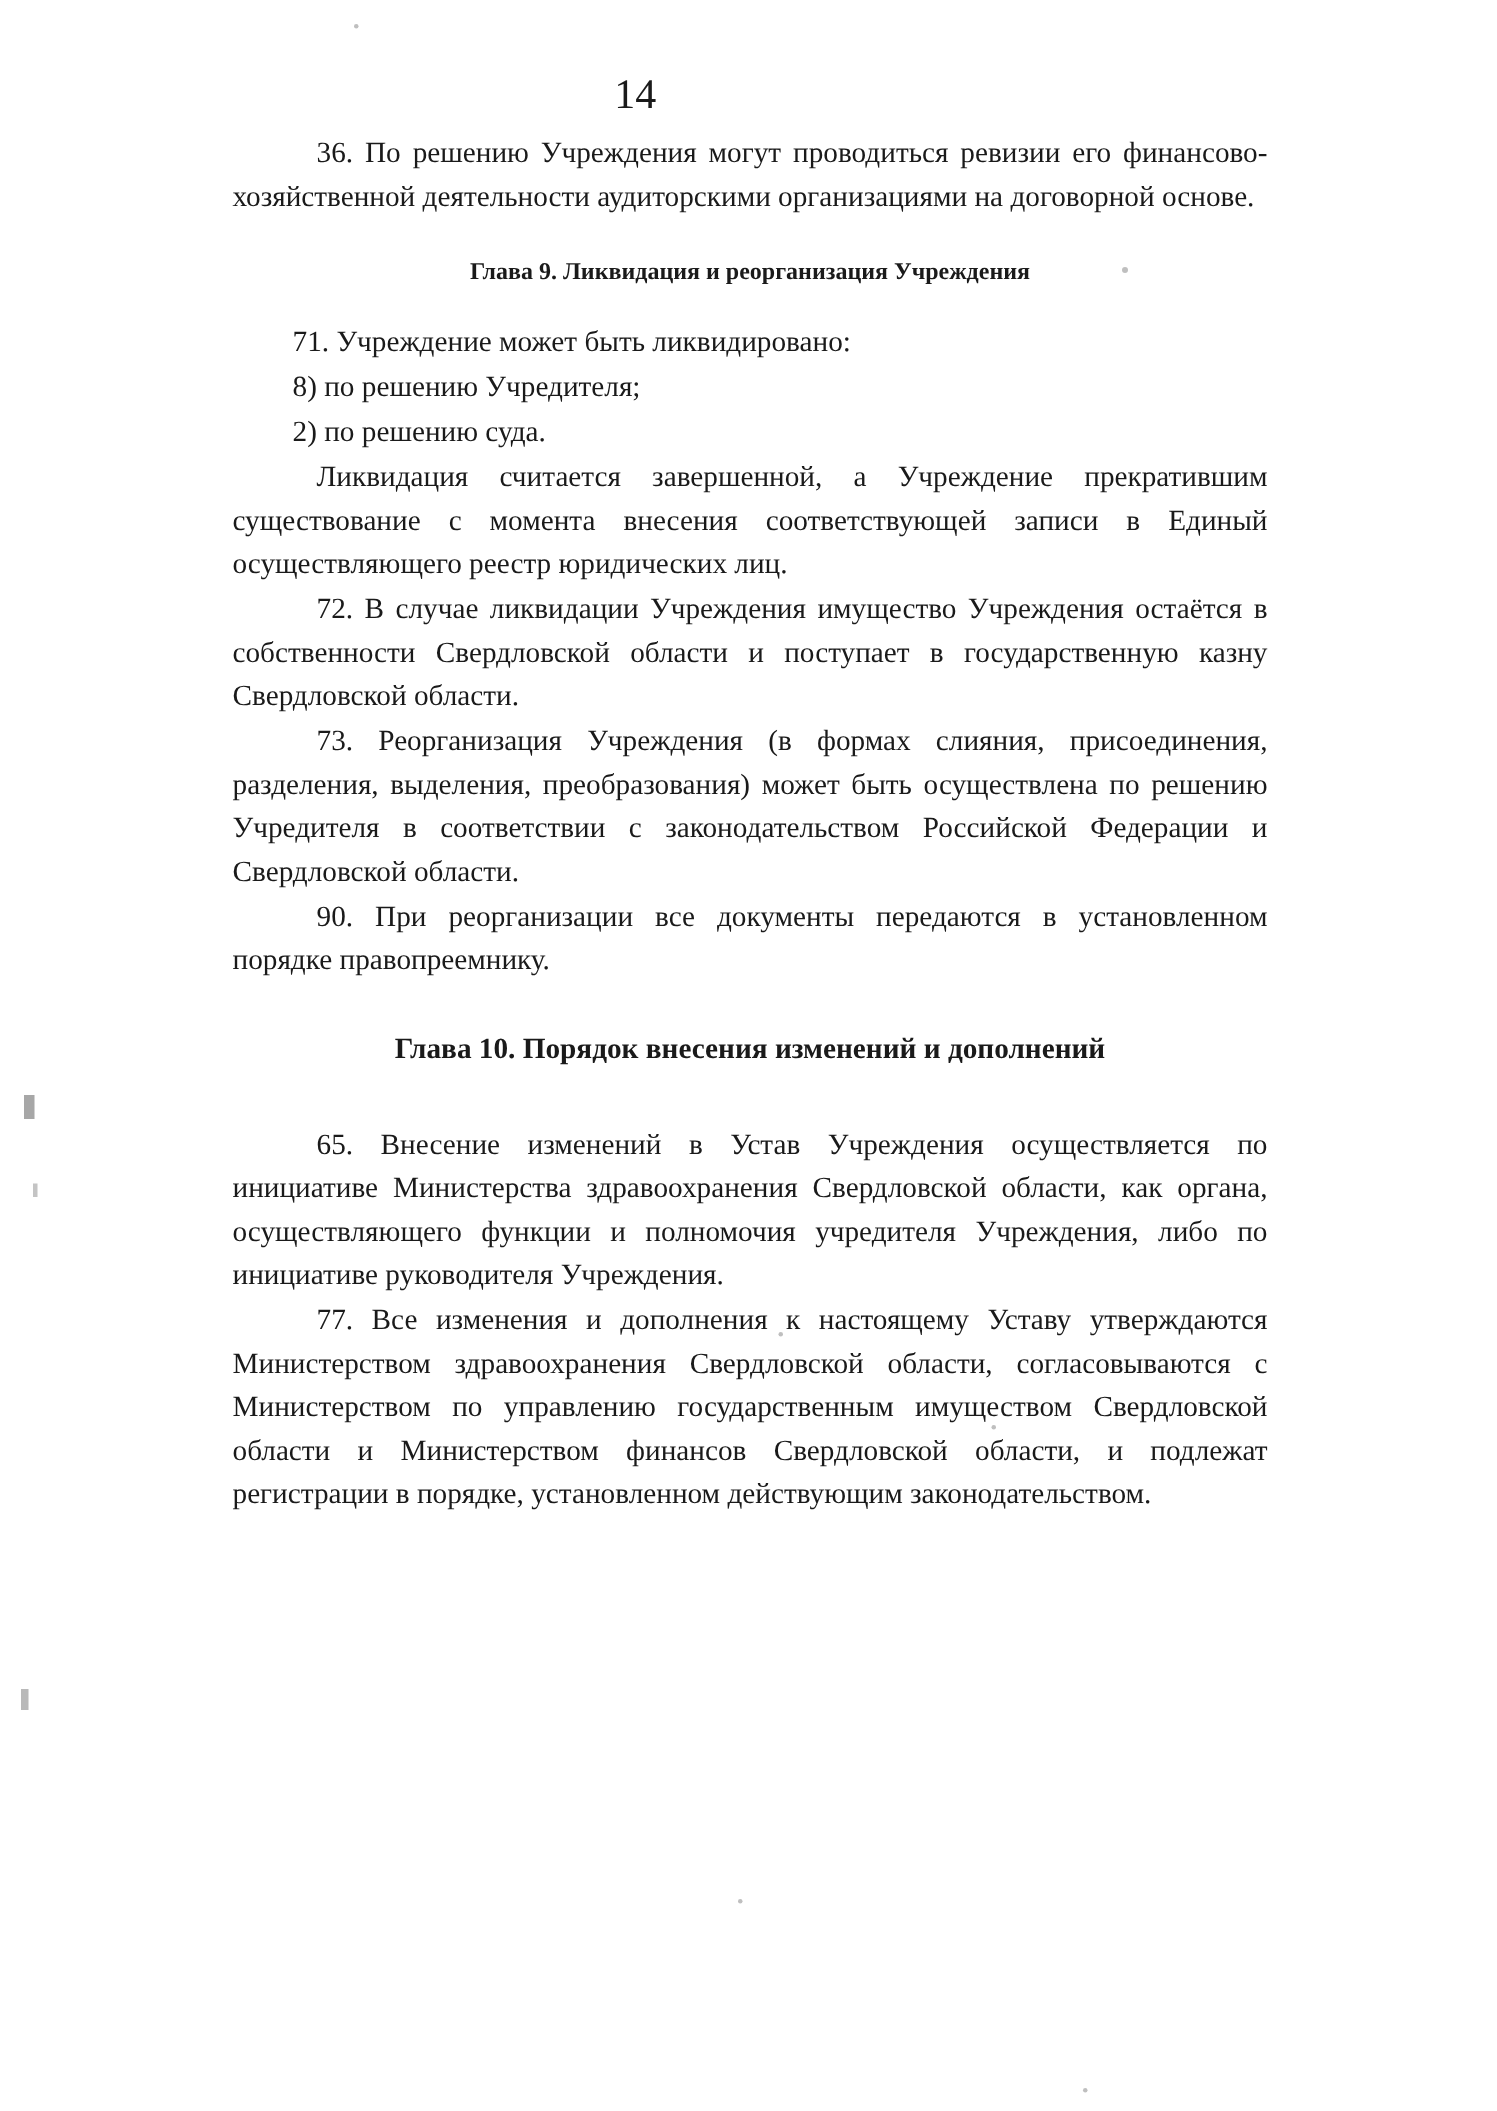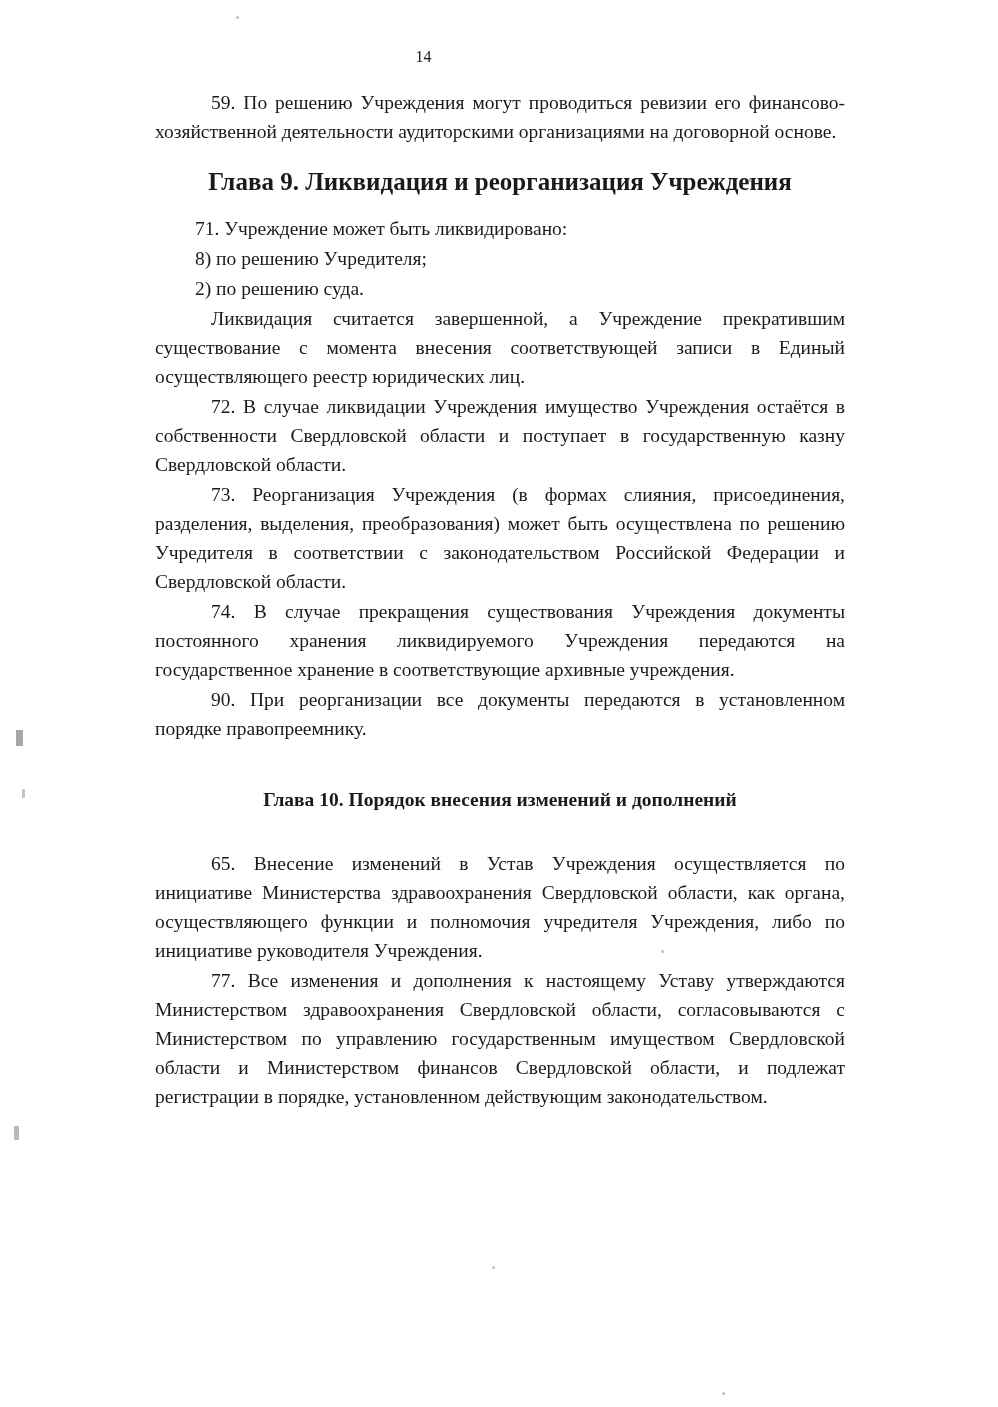--- a/index.html
+++ b/index.html
@@ -21,21 +21,21 @@
     width: 998px;
     height: 1407px;
     background: #ffffff;
   }
   .page-number {
     position: absolute;
     top: 48px;
     left: 0;
     width: 847px;
     text-align: center;
-    font-size: 16px;
+    font-size: 28px;
     font-family: "Liberation Serif", serif;
   }
   .content {
     position: absolute;
     top: 88px;
     left: 155px;
     width: 690px;
   }
   p.para {
     margin: 0 0 1px 0;
@@ -44,28 +44,28 @@
     font-size: 19.5px;
     line-height: 29px;
     text-indent: 56px;
     hyphens: none;
   }
   p.para.small-indent {
     text-indent: 40px;
   }
   h2.chapter {
     margin: 22px 0 18px 0;
-    font-size: 25px;
+    font-size: 16px;
     line-height: 28px;
     font-weight: bold;
     text-align: center;
     text-indent: 0;
   }
   .chapter-two-line {
-    margin: 42px 0 14px 0;
+    margin: 30px 0 14px 0;
     font-size: 19.5px;
     line-height: 30px;
     font-weight: bold;
     text-align: center;
   }
   .chapter-two-line .l2 {
     display: block;
   }
   .gap-md { height: 20px; }
 
@@ -87,39 +87,38 @@
 </style>
 </head>
 <body>
 
 <div class="page">
 
   <div class="page-number">14</div>
 
   <div class="content">
 
-    <p class="para">59. По решению Учреждения могут проводиться ревизии его финансово-хозяйственной деятельности аудиторскими организациями на договорной основе.</p>
+    <p class="para">36. По решению Учреждения могут проводиться ревизии его финансово-хозяйственной деятельности аудиторскими организациями на договорной основе.</p>
 
     <h2 class="chapter">Глава 9.  Ликвидация и реорганизация Учреждения</h2>
 
 
     <p class="para small-indent">71. Учреждение может быть ликвидировано:</p>
 
     <p class="para small-indent">8) по решению Учредителя;</p>
 
     <p class="para small-indent">2) по решению суда.</p>
 
 
     <p class="para">Ликвидация считается завершенной, а Учреждение прекратившим существование с момента внесения соответствующей записи в Единый осуществляющего реестр юридических лиц.</p>
 
     <p class="para">72. В случае ликвидации Учреждения имущество Учреждения остаётся в собственности Свердловской области и поступает в государственную казну Свердловской области.</p>
 
     <p class="para">73. Реорганизация Учреждения (в формах слияния, присоединения, разделения, выделения, преобразования) может быть осуществлена по решению Учредителя в соответствии с законодательством Российской Федерации и Свердловской области.</p>
 
-    <p class="para">74. В случае прекращения существования Учреждения документы постоянного хранения ликвидируемого Учреждения передаются на государственное хранение в соответствующие архивные учреждения.</p>
 
     <p class="para">90. При реорганизации все документы передаются в установленном порядке правопреемнику.</p>
 
     <div class="chapter-two-line">
       <span class="l1">Глава 10. Порядок внесения изменений и дополнений</span>
     </div>
 
     <div class="gap-md"></div>
 
     <p class="para">65. Внесение изменений в Устав Учреждения осуществляется по инициативе Министерства здравоохранения Свердловской области, как органа, осуществляющего функции и полномочия учредителя Учреждения, либо по инициативе руководителя Учреждения.</p>

